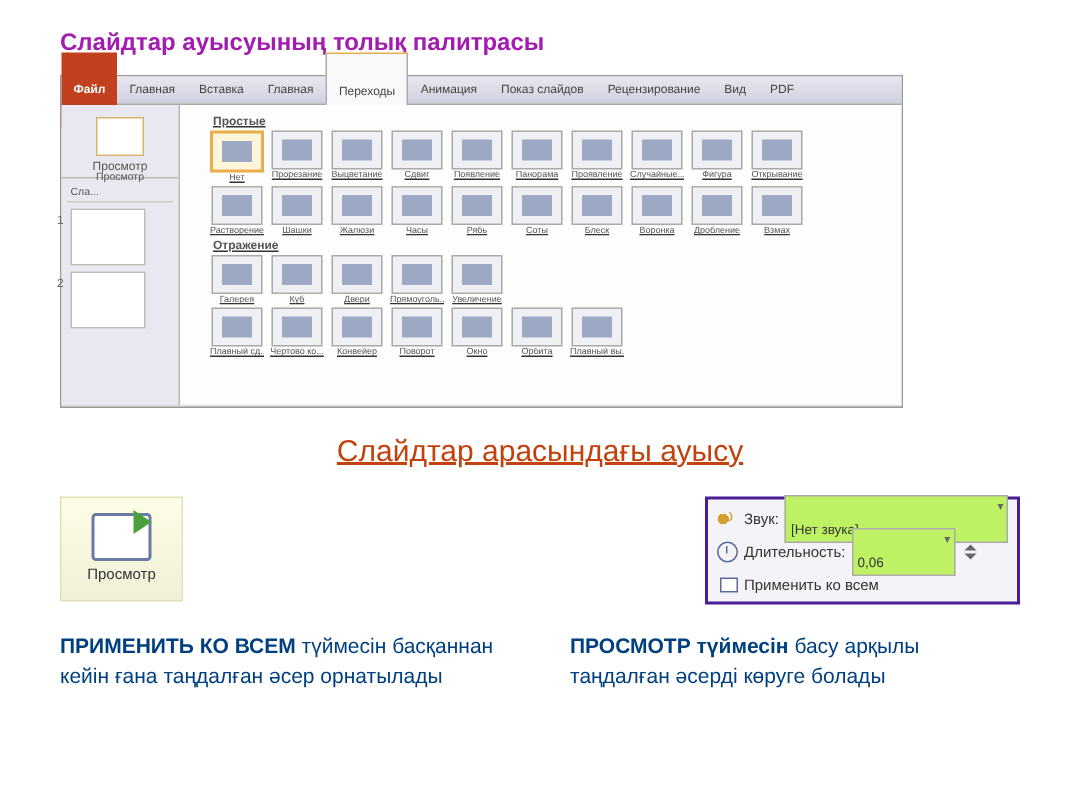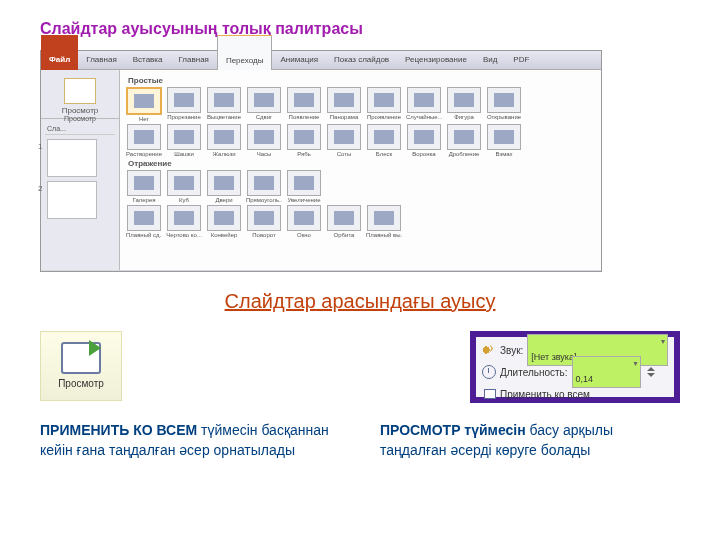--- a/index.html
+++ b/index.html
@@ -89,23 +89,24 @@
   .mini-slide .num {
     position: absolute;
     left: -10px;
     top: 2px;
     font-size: 8px;
     color: #666;
   }
   .gallery {
     flex: 1;
     background: #fdfdfd;
-    padding: 4px 6px;
+    padding: 4px 20px;
     overflow: hidden;
     position: relative;
+    text-decoration: underline;
   }
   .gallery-section {
     font-size: 8px;
     font-weight: bold;
     color: #555;
     margin: 2px 0 2px 2px;
   }
   .thumb-row {
     display: flex;
     gap: 4px;
@@ -190,21 +191,21 @@
     border-top: 8px solid transparent;
     border-bottom: 8px solid transparent;
   }
   .preview-label {
     font-size: 10px;
     color: #333;
   }
   .timing-box {
     width: 210px;
     height: 72px;
-    border: 6px solid #4c1d95;
+    border: 2px solid #4c1d95;
     background: #f4f4f8;
     padding: 4px 6px;
     box-sizing: border-box;
     font-size: 10px;
     color: #333;
   }
   .timing-row {
     display: flex;
     align-items: center;
     gap: 4px;
@@ -573,21 +574,21 @@
 
   <div class="timing-box">
     <div class="timing-row">
       <span class="ico ico-sound"></span>
       <span>Звук:</span>
       <span class="timing-select">[Нет звука]</span>
     </div>
     <div class="timing-row">
       <span class="ico ico-clock"></span>
       <span>Длительность:</span>
-      <span class="timing-select" style="flex:0 0 50px">0,14</span>
+      <span class="timing-select" style="flex:0 0 50px">0,06</span>
       <span class="spinner">
           <span class="up"></span>
           <span class="down"></span>
         </span>
     </div>
     <div class="timing-row">
       <span class="ico ico-apply"></span>
       <span>Применить ко всем</span>
     </div>
   </div>

